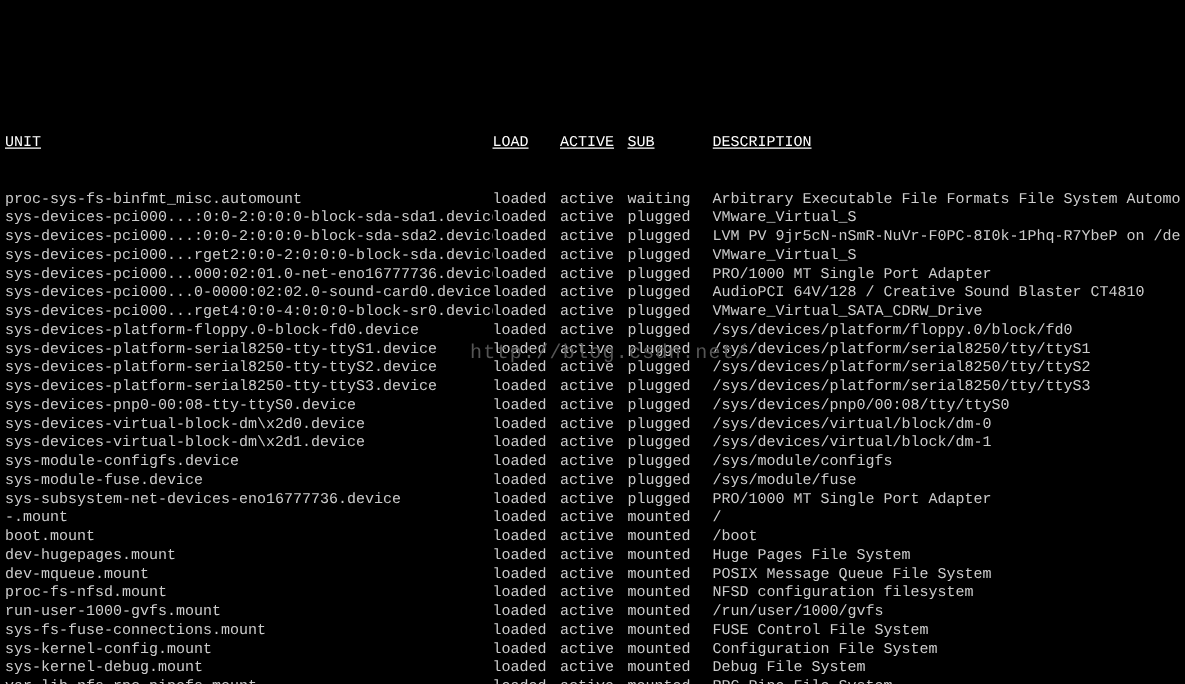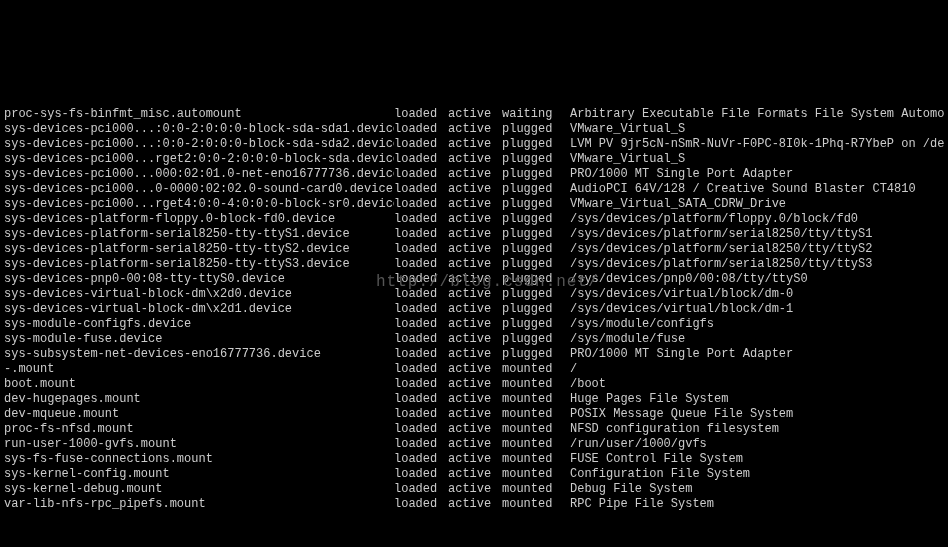--- a/index.html
+++ b/index.html
@@ -36,20 +36,27 @@
     pointer-events: none;
     letter-spacing: 1px;
   }
 </style>
 </head>
 <body>
 
 
 
 <div class="terminal">
+  <div class="line">
+    <span class="col-unit hdr">UNIT</span>
+    <span class="col-load hdr">LOAD</span>
+    <span class="col-active hdr">ACTIVE</span>
+    <span class="col-sub hdr">SUB</span>
+    <span class="col-desc hdr">DESCRIPTION</span>
+  </div>
   <div id="rows"><div class="line"><span class="col-unit">proc-sys-fs-binfmt_misc.automount</span><span class="col-load">loaded</span><span class="col-active">active</span><span class="col-sub">waiting</span><span class="col-desc">Arbitrary Executable File Formats File System Automount</span></div><div class="line"><span class="col-unit">sys-devices-pci000...:0:0-2:0:0:0-block-sda-sda1.device</span><span class="col-load">loaded</span><span class="col-active">active</span><span class="col-sub">plugged</span><span class="col-desc">VMware_Virtual_S</span></div><div class="line"><span class="col-unit">sys-devices-pci000...:0:0-2:0:0:0-block-sda-sda2.device</span><span class="col-load">loaded</span><span class="col-active">active</span><span class="col-sub">plugged</span><span class="col-desc">LVM PV 9jr5cN-nSmR-NuVr-F0PC-8I0k-1Phq-R7YbeP on /dev/s</span></div><div class="line"><span class="col-unit">sys-devices-pci000...rget2:0:0-2:0:0:0-block-sda.device</span><span class="col-load">loaded</span><span class="col-active">active</span><span class="col-sub">plugged</span><span class="col-desc">VMware_Virtual_S</span></div><div class="line"><span class="col-unit">sys-devices-pci000...000:02:01.0-net-eno16777736.device</span><span class="col-load">loaded</span><span class="col-active">active</span><span class="col-sub">plugged</span><span class="col-desc">PRO/1000 MT Single Port Adapter</span></div><div class="line"><span class="col-unit">sys-devices-pci000...0-0000:02:02.0-sound-card0.device</span><span class="col-load">loaded</span><span class="col-active">active</span><span class="col-sub">plugged</span><span class="col-desc">AudioPCI 64V/128 / Creative Sound Blaster CT4810</span></div><div class="line"><span class="col-unit">sys-devices-pci000...rget4:0:0-4:0:0:0-block-sr0.device</span><span class="col-load">loaded</span><span class="col-active">active</span><span class="col-sub">plugged</span><span class="col-desc">VMware_Virtual_SATA_CDRW_Drive</span></div><div class="line"><span class="col-unit">sys-devices-platform-floppy.0-block-fd0.device</span><span class="col-load">loaded</span><span class="col-active">active</span><span class="col-sub">plugged</span><span class="col-desc">/sys/devices/platform/floppy.0/block/fd0</span></div><div class="line"><span class="col-unit">sys-devices-platform-serial8250-tty-ttyS1.device</span><span class="col-load">loaded</span><span class="col-active">active</span><span class="col-sub">plugged</span><span class="col-desc">/sys/devices/platform/serial8250/tty/ttyS1</span></div><div class="line"><span class="col-unit">sys-devices-platform-serial8250-tty-ttyS2.device</span><span class="col-load">loaded</span><span class="col-active">active</span><span class="col-sub">plugged</span><span class="col-desc">/sys/devices/platform/serial8250/tty/ttyS2</span></div><div class="line"><span class="col-unit">sys-devices-platform-serial8250-tty-ttyS3.device</span><span class="col-load">loaded</span><span class="col-active">active</span><span class="col-sub">plugged</span><span class="col-desc">/sys/devices/platform/serial8250/tty/ttyS3</span></div><div class="line"><span class="col-unit">sys-devices-pnp0-00:08-tty-ttyS0.device</span><span class="col-load">loaded</span><span class="col-active">active</span><span class="col-sub">plugged</span><span class="col-desc">/sys/devices/pnp0/00:08/tty/ttyS0</span></div><div class="line"><span class="col-unit">sys-devices-virtual-block-dm\x2d0.device</span><span class="col-load">loaded</span><span class="col-active">active</span><span class="col-sub">plugged</span><span class="col-desc">/sys/devices/virtual/block/dm-0</span></div><div class="line"><span class="col-unit">sys-devices-virtual-block-dm\x2d1.device</span><span class="col-load">loaded</span><span class="col-active">active</span><span class="col-sub">plugged</span><span class="col-desc">/sys/devices/virtual/block/dm-1</span></div><div class="line"><span class="col-unit">sys-module-configfs.device</span><span class="col-load">loaded</span><span class="col-active">active</span><span class="col-sub">plugged</span><span class="col-desc">/sys/module/configfs</span></div><div class="line"><span class="col-unit">sys-module-fuse.device</span><span class="col-load">loaded</span><span class="col-active">active</span><span class="col-sub">plugged</span><span class="col-desc">/sys/module/fuse</span></div><div class="line"><span class="col-unit">sys-subsystem-net-devices-eno16777736.device</span><span class="col-load">loaded</span><span class="col-active">active</span><span class="col-sub">plugged</span><span class="col-desc">PRO/1000 MT Single Port Adapter</span></div><div class="line"><span class="col-unit">-.mount</span><span class="col-load">loaded</span><span class="col-active">active</span><span class="col-sub">mounted</span><span class="col-desc">/</span></div><div class="line"><span class="col-unit">boot.mount</span><span class="col-load">loaded</span><span class="col-active">active</span><span class="col-sub">mounted</span><span class="col-desc">/boot</span></div><div class="line"><span class="col-unit">dev-hugepages.mount</span><span class="col-load">loaded</span><span class="col-active">active</span><span class="col-sub">mounted</span><span class="col-desc">Huge Pages File System</span></div><div class="line"><span class="col-unit">dev-mqueue.mount</span><span class="col-load">loaded</span><span class="col-active">active</span><span class="col-sub">mounted</span><span class="col-desc">POSIX Message Queue File System</span></div><div class="line"><span class="col-unit">proc-fs-nfsd.mount</span><span class="col-load">loaded</span><span class="col-active">active</span><span class="col-sub">mounted</span><span class="col-desc">NFSD configuration filesystem</span></div><div class="line"><span class="col-unit">run-user-1000-gvfs.mount</span><span class="col-load">loaded</span><span class="col-active">active</span><span class="col-sub">mounted</span><span class="col-desc">/run/user/1000/gvfs</span></div><div class="line"><span class="col-unit">sys-fs-fuse-connections.mount</span><span class="col-load">loaded</span><span class="col-active">active</span><span class="col-sub">mounted</span><span class="col-desc">FUSE Control File System</span></div><div class="line"><span class="col-unit">sys-kernel-config.mount</span><span class="col-load">loaded</span><span class="col-active">active</span><span class="col-sub">mounted</span><span class="col-desc">Configuration File System</span></div><div class="line"><span class="col-unit">sys-kernel-debug.mount</span><span class="col-load">loaded</span><span class="col-active">active</span><span class="col-sub">mounted</span><span class="col-desc">Debug File System</span></div><div class="line"><span class="col-unit">var-lib-nfs-rpc_pipefs.mount</span><span class="col-load">loaded</span><span class="col-active">active</span><span class="col-sub">mounted</span><span class="col-desc">RPC Pipe File System</span></div></div>
   
 </div>
 
 <div class="watermark">http://blog.csdn.net/</div>
 
 
 
 
 </body></html>

